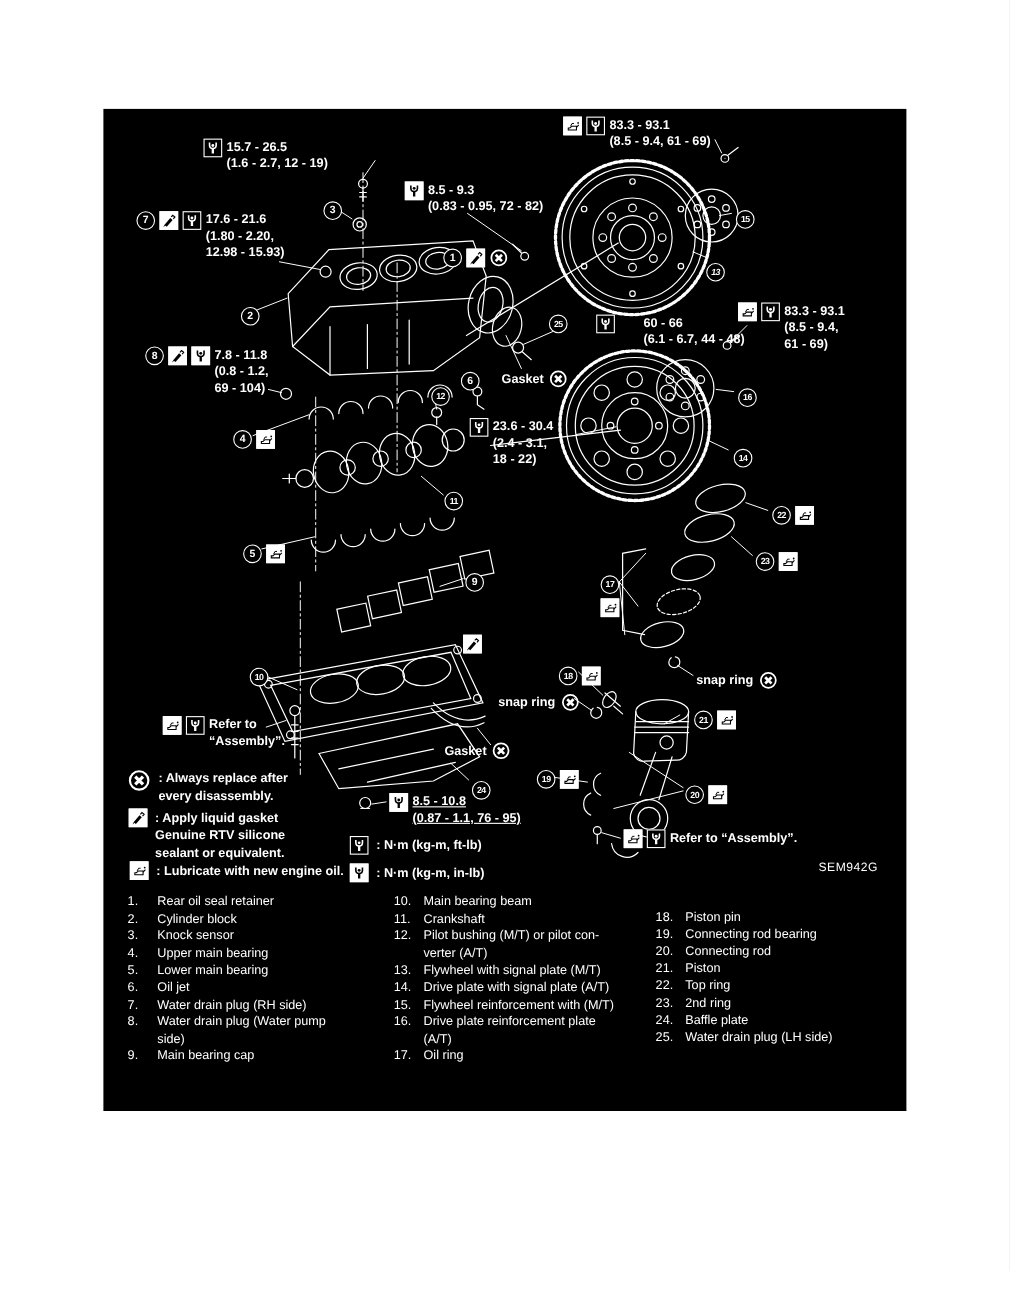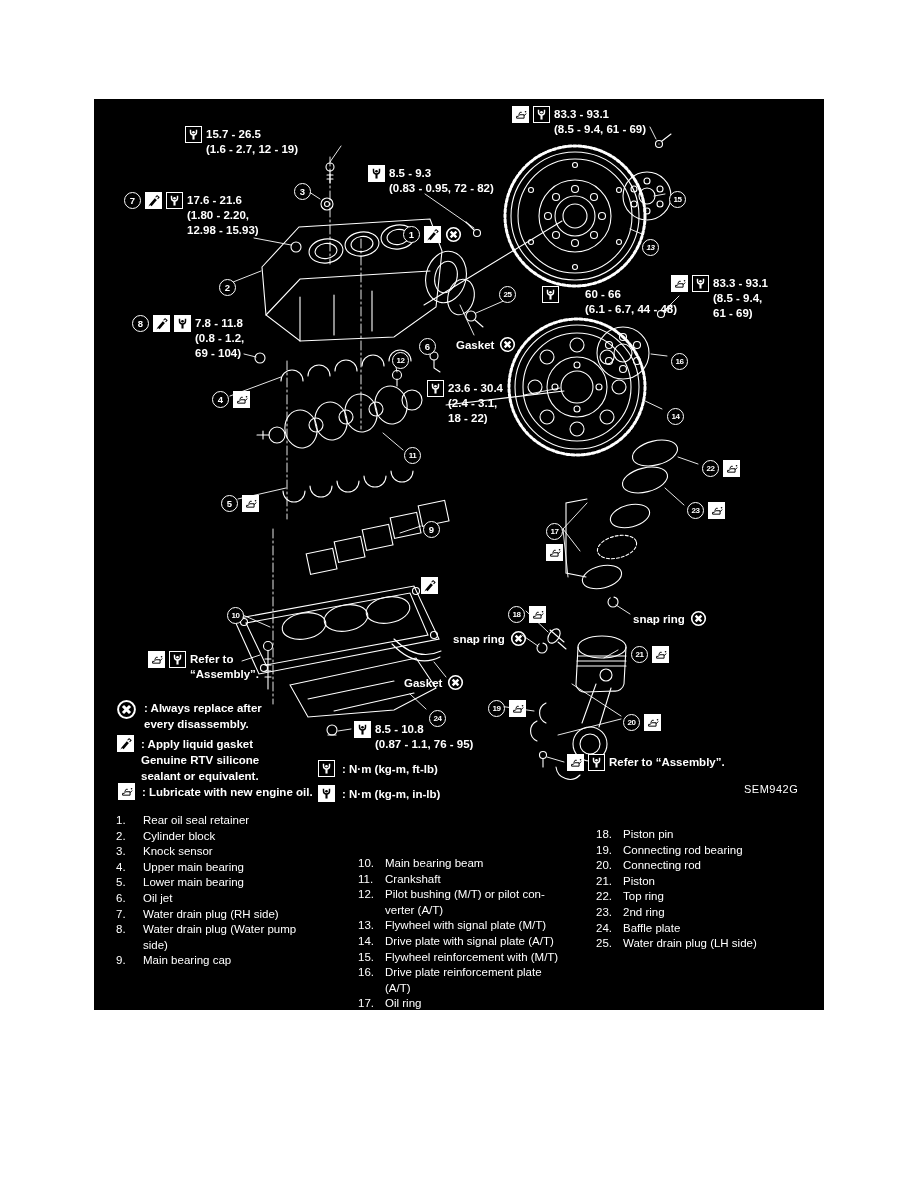--- a/index.html
+++ b/index.html
@@ -428,21 +428,21 @@
             <svg viewBox="0 0 16 16">
               <path d="M4.3 2 v3 a3.7 3.7 0 0 0 7.4 0 V2" fill="none" stroke="currentColor" stroke-width="1.8"></path>
               <circle cx="8" cy="5.2" r="1.6" fill="currentColor"></circle>
               <path d="M8 8.6 V14.2" stroke="currentColor" stroke-width="2.6" fill="none"></path>
             </svg>
           </span>
           <span class="lines">23.6 - 30.4
 (2.4 - 3.1,
 18 - 22)</span>
         </div>
-        <div class="callout" style="left: 260px; top: 622px;">
+        <div class="callout" style="left: 260px; top: 622px; text-decoration: underline;">
           <span class="icon boxed inv">
             <svg viewBox="0 0 16 16">
               <path d="M4.3 2 v3 a3.7 3.7 0 0 0 7.4 0 V2" fill="none" stroke="currentColor" stroke-width="1.8"></path>
               <circle cx="8" cy="5.2" r="1.6" fill="currentColor"></circle>
               <path d="M8 8.6 V14.2" stroke="currentColor" stroke-width="2.6" fill="none"></path>
             </svg>
           </span>
           <span class="lines">8.5 - 10.8
 (0.87 - 1.1, 76 - 95)</span>
         </div>
@@ -769,21 +769,21 @@
         <div class="prow">
           <span class="pnum">8.</span>
           <span class="pname">Water drain plug (Water pump
 side)</span>
         </div>
         <div class="prow">
           <span class="pnum">9.</span>
           <span class="pname">Main bearing cap</span>
         </div>
       </div>
-    <div class="pcol" style="left:264px;top:714px;width:238px;margin-top:43px;" id="pcol2">
+    <div class="pcol" style="left:264px;top:714px;width:238px;" id="pcol2">
         <div class="prow">
           <span class="pnum">10.</span>
           <span class="pname">Main bearing beam</span>
         </div>
         <div class="prow">
           <span class="pnum">11.</span>
           <span class="pname">Crankshaft</span>
         </div>
         <div class="prow">
           <span class="pnum">12.</span>

